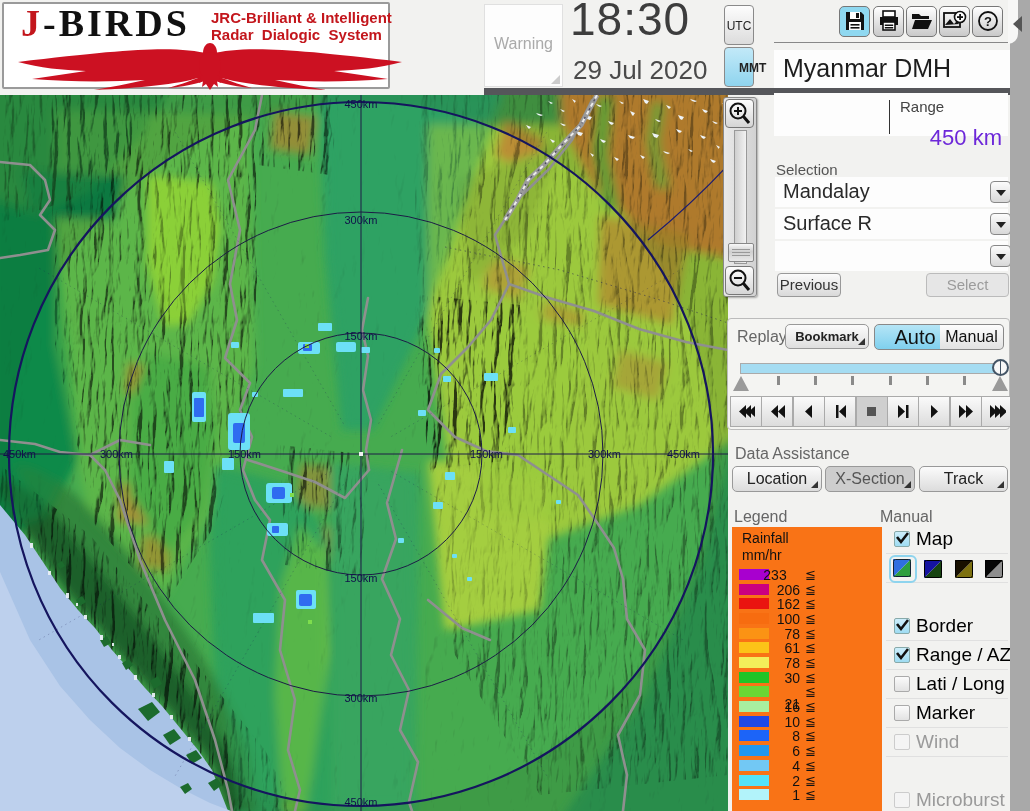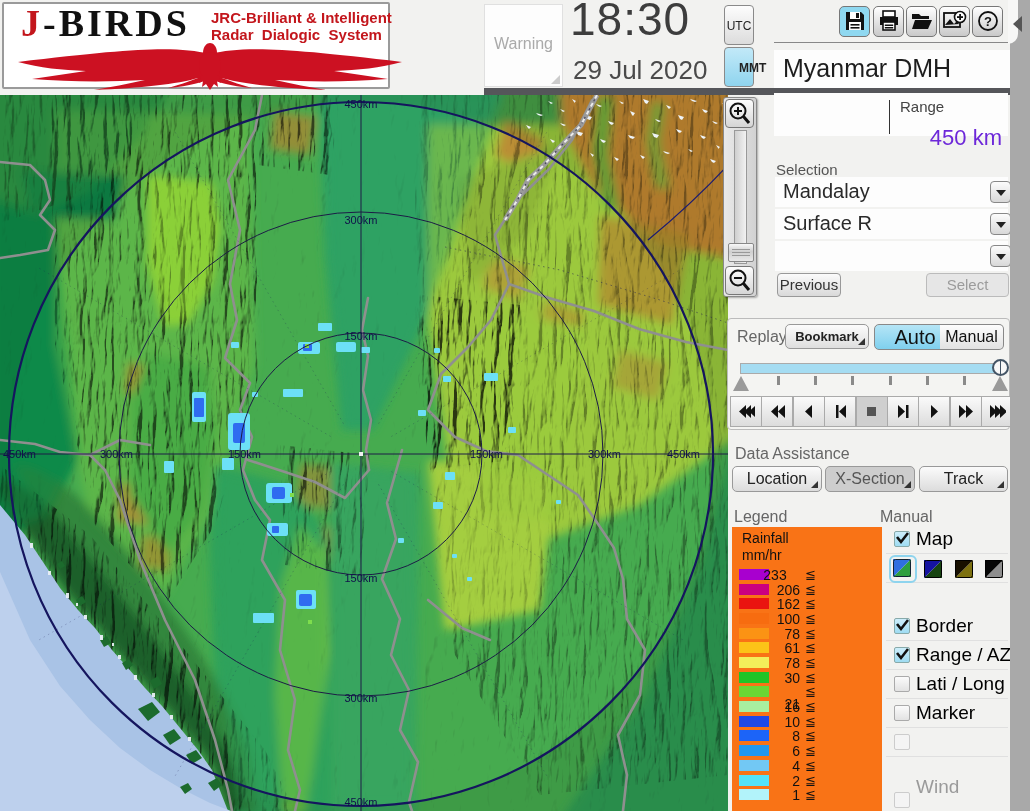--- a/index.html
+++ b/index.html
@@ -110,21 +110,21 @@
   .le{position:absolute;left:73px;font-size:13px;color:#111;}
   
   #ovlbl{left:152px;top:413px;font-size:16px;color:#666;}
   .ovrow{left:158px;width:122px;height:28px;border-bottom:1px solid #e0e0e0;}
   .cb{position:absolute;left:8px;top:6px;width:16px;height:16px;border:1px solid #8aa;border-radius:2px;
       box-sizing:border-box;background:linear-gradient(#cdeefb,#9fdcf2);}
   .cb svg{display:block;margin:-1px 0 0 0px;}
   .cb.off{background:linear-gradient(#fbfbfb,#e2e2e2);border-color:#aaa;}
   .cb.dis{background:#f4f4f4;border-color:#ccc;}
   .ovtxt{position:absolute;left:30px;top:3px;font-size:19px;color:#000;white-space:nowrap;}
-  .ovtxt.dis{color:#9a9a9a;margin-top:45px;}
+  .ovtxt.dis{color:#9a9a9a;}
 </style>
 </head>
 <body>
 
 <div id="map" class="abs">
 <svg width="728" height="716" viewBox="0 0 728 716">
 <defs>
   <filter id="blur5" x="-20%" y="-20%" width="140%" height="140%">
           <feGaussianBlur stdDeviation="5"></feGaussianBlur>
         </filter>

